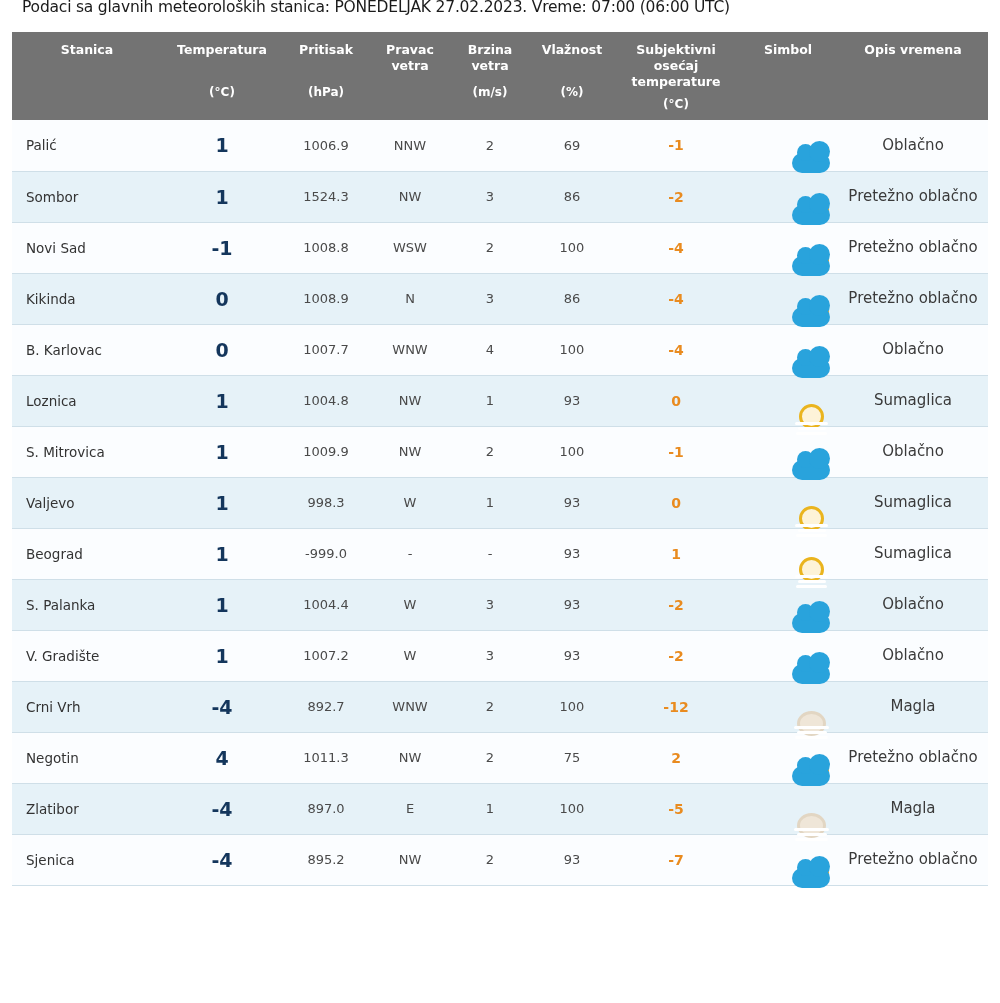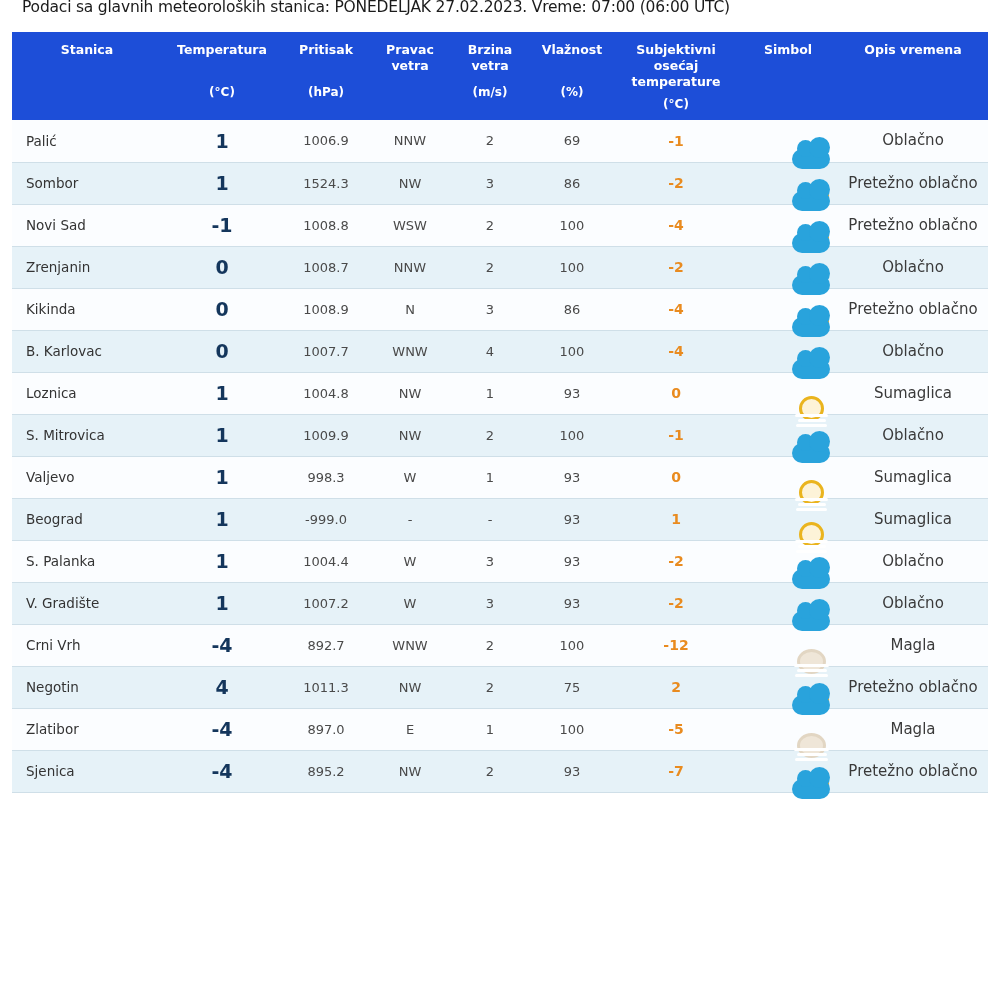--- a/index.html
+++ b/index.html
@@ -32,21 +32,21 @@
     padding-left: 10px;
     white-space: nowrap;
   }
   table.weather {
     width: 976px;
     margin-top: 16px;
     border-collapse: collapse;
     table-layout: fixed;
   }
   thead th {
-    background: #1d4ed8;
+    background: #737373;
     color: #ffffff;
     font-size: 12.5px;
     font-weight: bold;
     padding: 0;
     vertical-align: top;
     text-align: center;
     line-height: 16px;
   }
   .hd-wrap {
     display: flex;
@@ -57,21 +57,21 @@
     box-sizing: border-box;
   }
   .hd-name { display: block; }
   .hd-unit {
     display: block;
     font-weight: bold;
     font-size: 12px;
     margin-top: 6px;
   }
   tbody tr {
-    height: 42px;
+    height: 51px;
   }
   tbody tr:nth-child(odd) { background: #fbfdff; }
   tbody tr:nth-child(even) { background: #e6f2f8; }
   tbody td {
     border-bottom: 1px solid #cfdfe8;
     font-size: 13px;
     color: #3a3a3a;
     text-align: center;
     vertical-align: middle;
     padding: 0 2px;
@@ -301,31 +301,20 @@
           <td class="temp">-1</td>
           <td class="pressure">1008.8</td>
           <td class="winddir">WSW</td>
           <td class="windspd">2</td>
           <td class="humidity">100</td>
           <td class="feels">-4</td>
           <td class="symbol"><span class="sym"><span class="sun-part"></span><span class="cloud"></span></span></td>
           <td class="desc">Pretežno oblačno</td>
         </tr>
         <tr>
-          <td class="station">Zrenjanin</td>
-          <td class="temp">0</td>
-          <td class="pressure">1008.7</td>
-          <td class="winddir">NNW</td>
-          <td class="windspd">2</td>
-          <td class="humidity">100</td>
-          <td class="feels">-2</td>
-          <td class="symbol"><span class="sym"><span class="cloud"></span></span></td>
-          <td class="desc">Oblačno</td>
-        </tr>
-        <tr>
           <td class="station">Kikinda</td>
           <td class="temp">0</td>
           <td class="pressure">1008.9</td>
           <td class="winddir">N</td>
           <td class="windspd">3</td>
           <td class="humidity">86</td>
           <td class="feels">-4</td>
           <td class="symbol"><span class="sym"><span class="sun-part"></span><span class="cloud"></span></span></td>
           <td class="desc">Pretežno oblačno</td>
         </tr>

